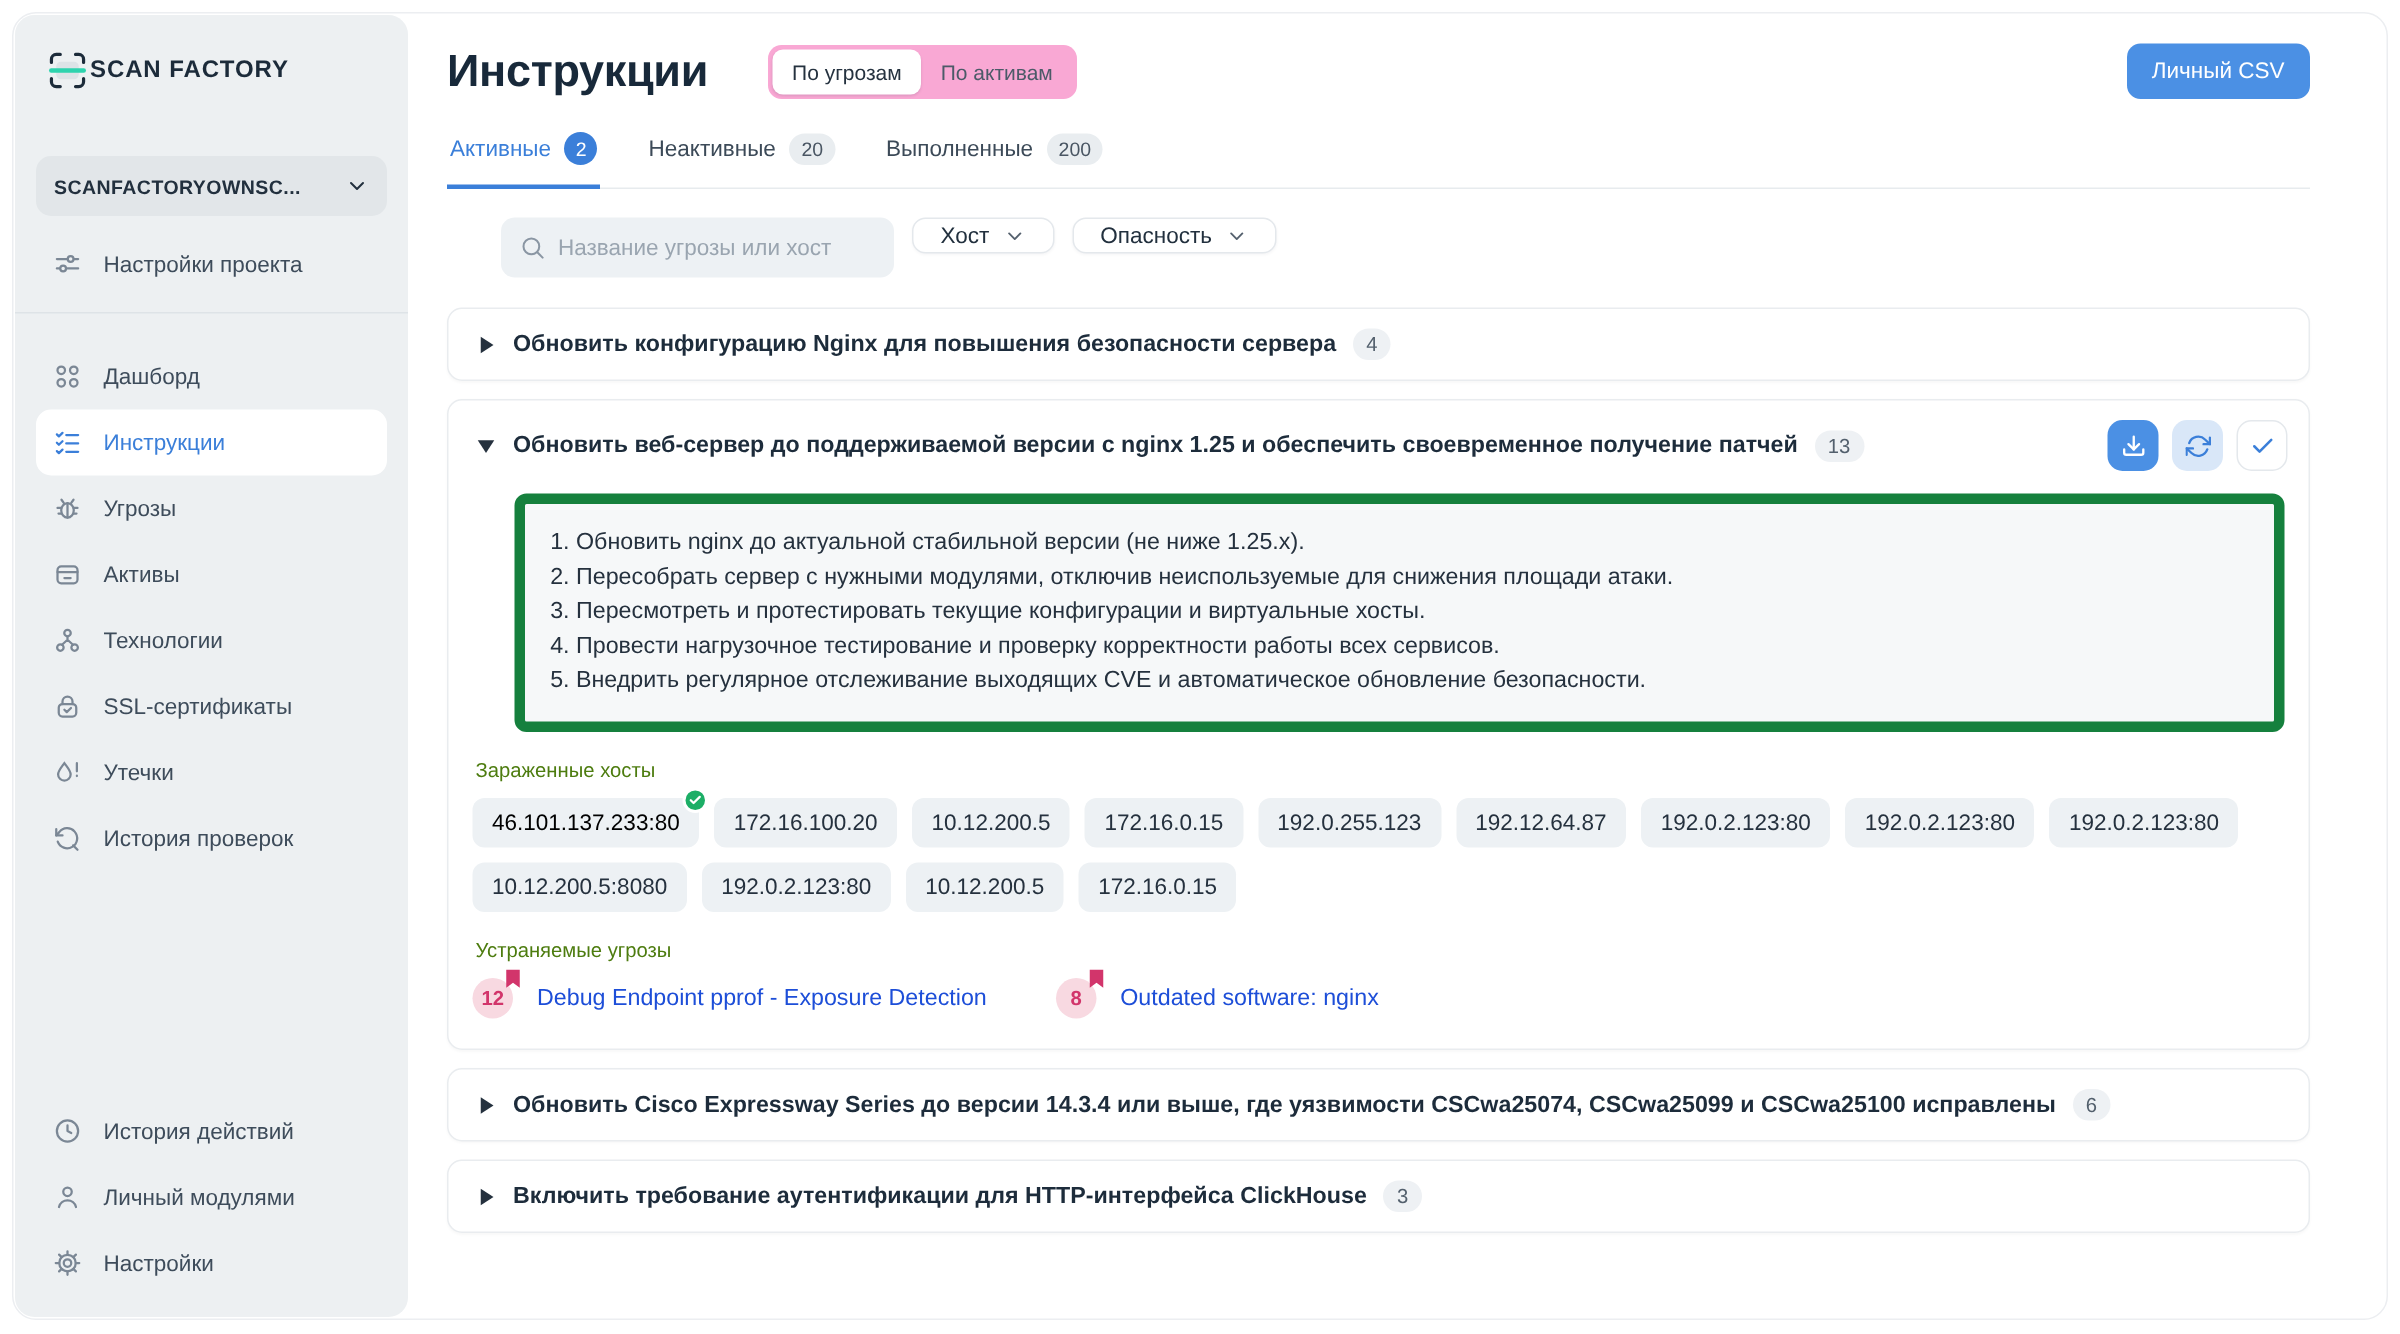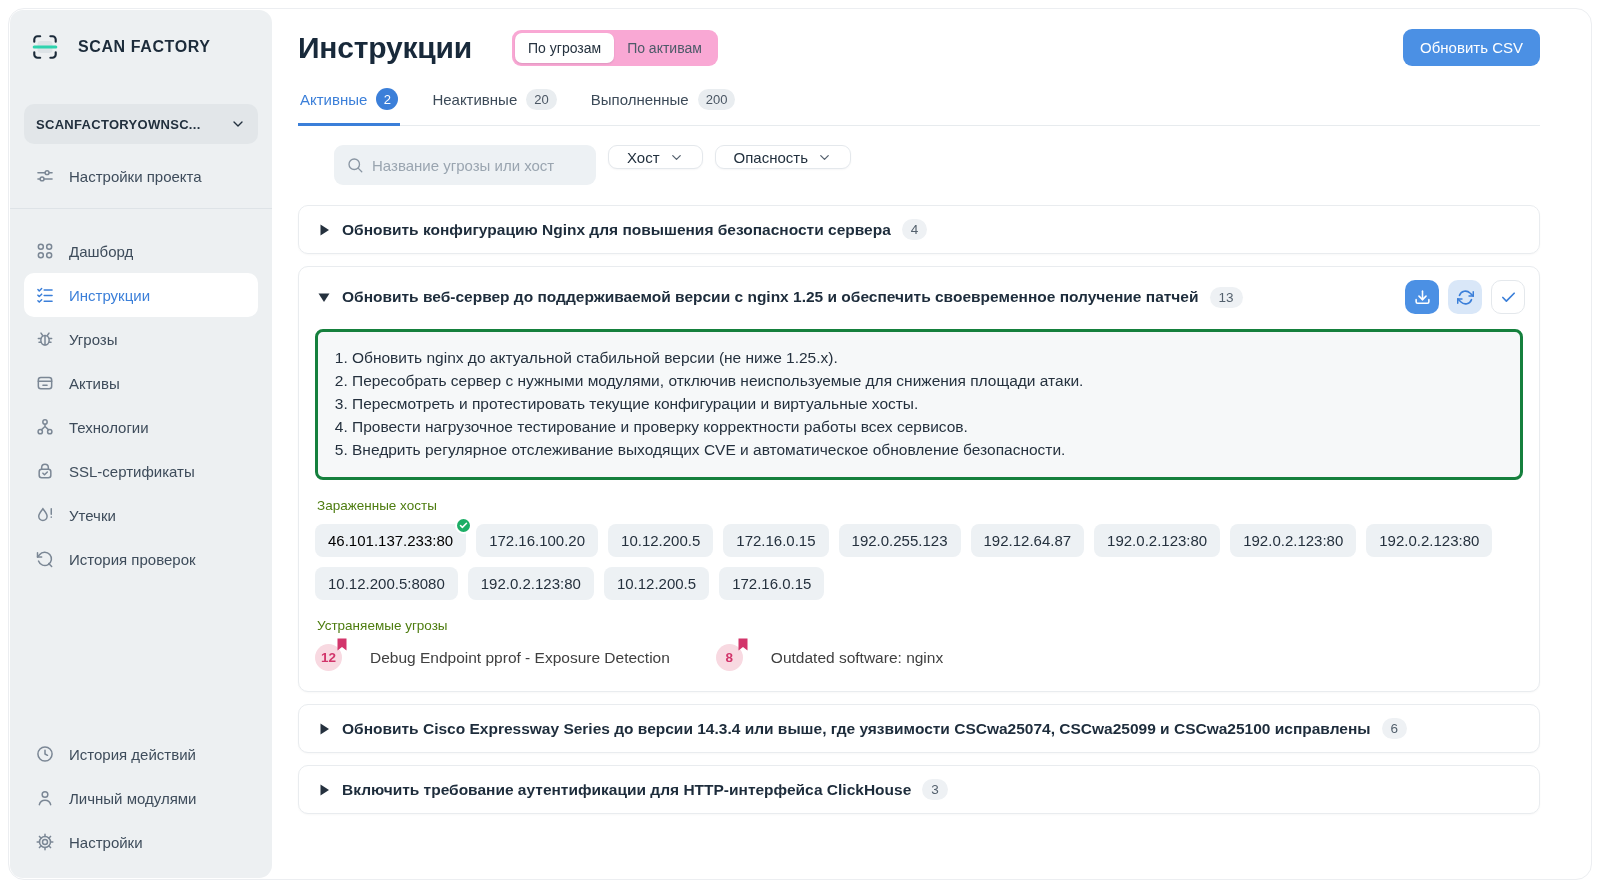--- a/index.html
+++ b/index.html
@@ -2,21 +2,21 @@
 <html><head>
 <meta charset="utf-8">
 <style>
   * { margin:0; padding:0; box-sizing:border-box; }
   html,body { width:1600px; height:889px; background:#fff; font-family:"Liberation Sans","DejaVu Sans",sans-serif; }
   .frame { padding:8px; width:1600px; height:889px; }
   .app { display:flex; width:1584px; height:872px; border:1px solid #eceef1; border-radius:16px; background:#fff; overflow:hidden; }
 
   
   .sidebar { width:262px; min-width:262px; margin:1px; background:#edf0f2; border-radius:13px; padding:20px 14px 14px 14px; display:flex; flex-direction:column; }
-  .brand { display:flex; align-items:center; gap:18px; padding:2px 6px; margin-bottom:40px; }
+  .brand { display:flex; align-items:center; gap:0; padding:2px 6px; margin-bottom:40px; }
   .brand-name { font-size:16px; font-weight:700; letter-spacing:0.6px; color:#1c2b3a; }
   .project-pill { display:flex; align-items:center; justify-content:space-between; background:#e2e6e9; border-radius:10px; padding:12px 12px; cursor:pointer; }
   .project-pill span { font-size:13px; font-weight:700; color:#22303e; letter-spacing:0.3px; white-space:nowrap; overflow:hidden; }
   .nav { display:flex; flex-direction:column; margin-top:10px; }
   .nav-item { display:flex; align-items:center; gap:13px; padding:11px 10px; border-radius:10px; font-size:15px; color:#3e4c5b; cursor:pointer; }
   .nav-item .ic { width:22px; height:22px; color:#7b8795; display:flex; align-items:center; justify-content:center; flex:none; }
   .nav-item.active { background:#ffffff; color:#3b7fd9; font-weight:400; }
   .nav-item.active .ic { color:#3b7fd9; }
   .side-divider { height:1px; background:#dee3e7; margin:10px -14px; }
   .side-bottom { margin-top:auto; }
@@ -50,34 +50,34 @@
   .caret { width:22px; height:20px; display:flex; align-items:center; justify-content:center; color:#25313e; flex:none; margin-right:7px; }
   .card-title { font-size:15.5px; font-weight:700; color:#1d2c3b; }
   .card-count { margin-left:11px; background:#eef1f4; color:#53606d; font-size:13.5px; border-radius:12px; padding:3px 9px; }
   .head-actions { margin-left:auto; display:flex; gap:9px; }
   .act-btn { width:34px; height:34px; border-radius:10px; border:none; display:flex; align-items:center; justify-content:center; cursor:pointer; }
   .act-download { background:#4b90e4; color:#fff; }
   .act-refresh { background:#d9e7f8; color:#3b7fd9; }
   .act-done { background:#fff; border:1px solid #e4e8ec; color:#3b7fd9; }
 
   .card-body { padding:2px 16px 20px 16px; }
-  .steps-box { border:3px solid #15803d; background:#f6f8f9; border-radius:8px; padding:14px 16px 16px 34px; }
+  .steps-box { border:7px solid #15803d; background:#f6f8f9; border-radius:8px; padding:14px 16px 16px 34px;margin-left:28px; }
   .steps-box li { font-size:15.5px; color:#25313e; line-height:23px; }
   .sec-label { margin:18px 2px 11px 2px; font-size:13.5px; color:#4d7c0f; }
   .chips { display:flex; flex-wrap:wrap; gap:10px 10px; }
   .chip { position:relative; background:#edf1f4; border-radius:8px; padding:8px 13px; font-size:15px; color:#25313e; }
   .chip .check-badge { display:none; }
   .chip.resolved { color:#000000; }
   .chip.resolved .check-badge { display:flex; position:absolute; top:-7px; right:-6px; width:17px; height:17px; border-radius:50%; background:#1cae66; border:2px solid #fff; align-items:center; justify-content:center; color:#fff; }
   .threats { display:flex; gap:46px; margin-top:4px; }
   .threat { display:flex; align-items:center; }
   .tbadge { position:relative; width:27px; height:27px; flex:none; }
   .tbadge .num { width:27px; height:27px; border-radius:50%; background:#f8d9e1; color:#d2356b; font-size:13.5px; font-weight:700; display:flex; align-items:center; justify-content:center; }
   .tbadge .flag { position:absolute; top:-6px; right:-5px; color:#d2356b; }
-  .threat .tname { margin-left:28px; font-size:15.5px; color:#404040; }
+  .threat .tname { margin-left:16px; font-size:15.5px; color:#1d4ed8; }
 
   svg { display:block; }
 </style>
 </head>
 <body>
 
 <div class="frame">
 <div class="app">
 
   <aside class="sidebar">
@@ -237,21 +237,21 @@
   </aside>
 
   <main class="main">
 
     <div class="head-row">
       <h1 class="page-title">Инструкции</h1>
       <div class="seg-toggle">
         <div class="seg active">По угрозам</div>
         <div class="seg">По активам</div>
       </div>
-      <button class="export-btn">Обновить CSV</button>
+      <button class="export-btn">Личный CSV</button>
     </div>
 
     <div class="tabs">
       <div class="tab active">
         <span>Активные</span>
         <span class="count-dot">2</span>
       </div>
       <div class="tab">
         <span>Неактивные</span>
         <span class="count-pill">20</span>

